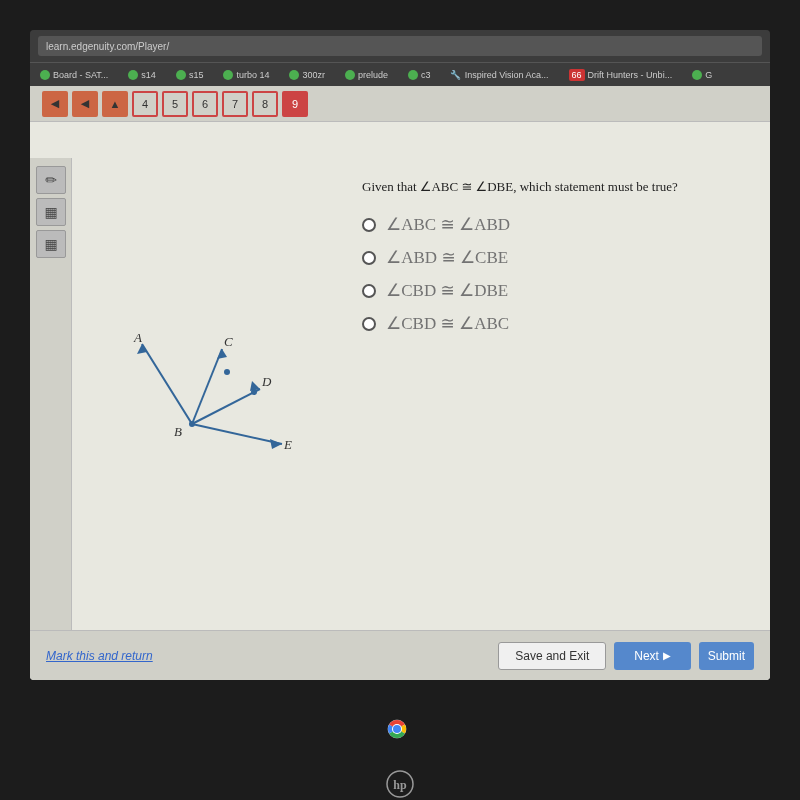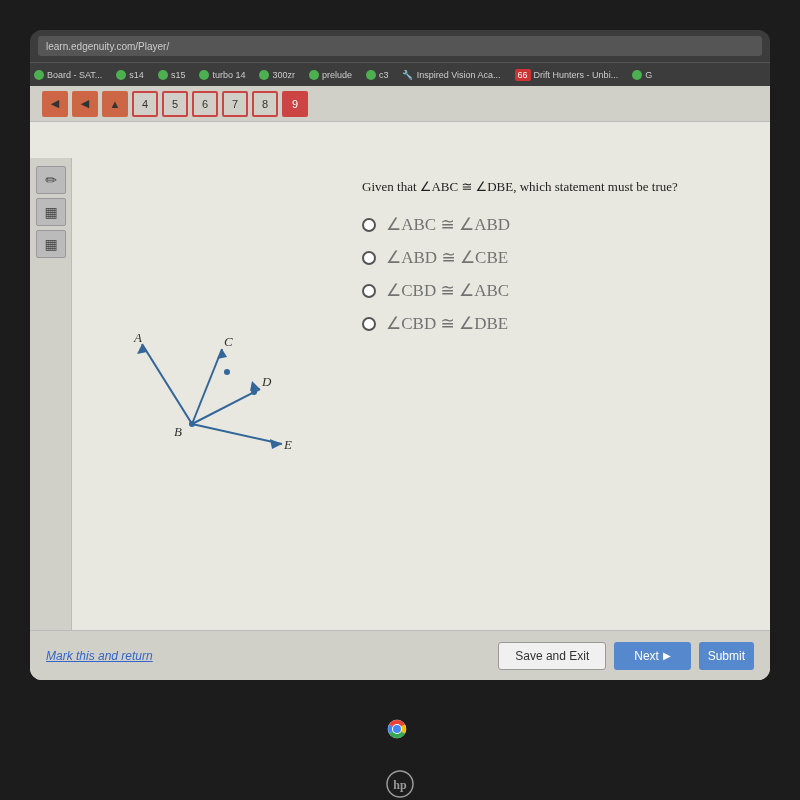--- a/index.html
+++ b/index.html
@@ -20,21 +20,21 @@
     }
 
     
     .screen {
       position: absolute;
       top: 30px;
       left: 30px;
       right: 30px;
       bottom: 120px;
       background: #2d2d2d;
-      border-radius: 12px;
+      border-radius: 4px;
       overflow: hidden;
     }
 
     
     .browser-chrome {
       width: 100%;
       background: #3c3c3c;
       height: 32px;
       display: flex;
       align-items: center;
@@ -56,22 +56,22 @@
       color: #ccc;
       font-size: 10px;
     }
 
     
     .bookmarks-bar {
       background: #3c3c3c;
       height: 24px;
       display: flex;
       align-items: center;
-      padding: 0 0;
-      gap: 6px;
+      padding: 0 6px;
+      gap: 12px;
       border-top: 1px solid #555;
     }
 
     .bookmark-item {
       color: #ccc;
       font-size: 9px;
       white-space: nowrap;
       padding: 2px 4px;
       border-radius: 2px;
       cursor: pointer;
@@ -483,26 +483,26 @@
             <span class="answer-text">∠ABC ≅ ∠ABD</span>
           </div>
 
           <div class="answer-option">
             <div class="radio-circle"></div>
             <span class="answer-text">∠ABD ≅ ∠CBE</span>
           </div>
 
           <div class="answer-option">
             <div class="radio-circle"></div>
-            <span class="answer-text">∠CBD ≅ ∠ABC</span>
+            <span class="answer-text">∠CBD ≅ ∠DBE</span>
           </div>
 
           <div class="answer-option">
             <div class="radio-circle"></div>
-            <span class="answer-text">∠CBD ≅ ∠DBE</span>
+            <span class="answer-text">∠CBD ≅ ∠ABC</span>
           </div>
         </div>
       </div>
 
       <div class="bottom-bar">
         <a class="mark-return-link">Mark this and return</a>
         <div class="bottom-buttons">
           <button class="btn-save-exit">Save and Exit</button>
           <button class="btn-next">Next</button>
           <button class="btn-submit">Submit</button>

